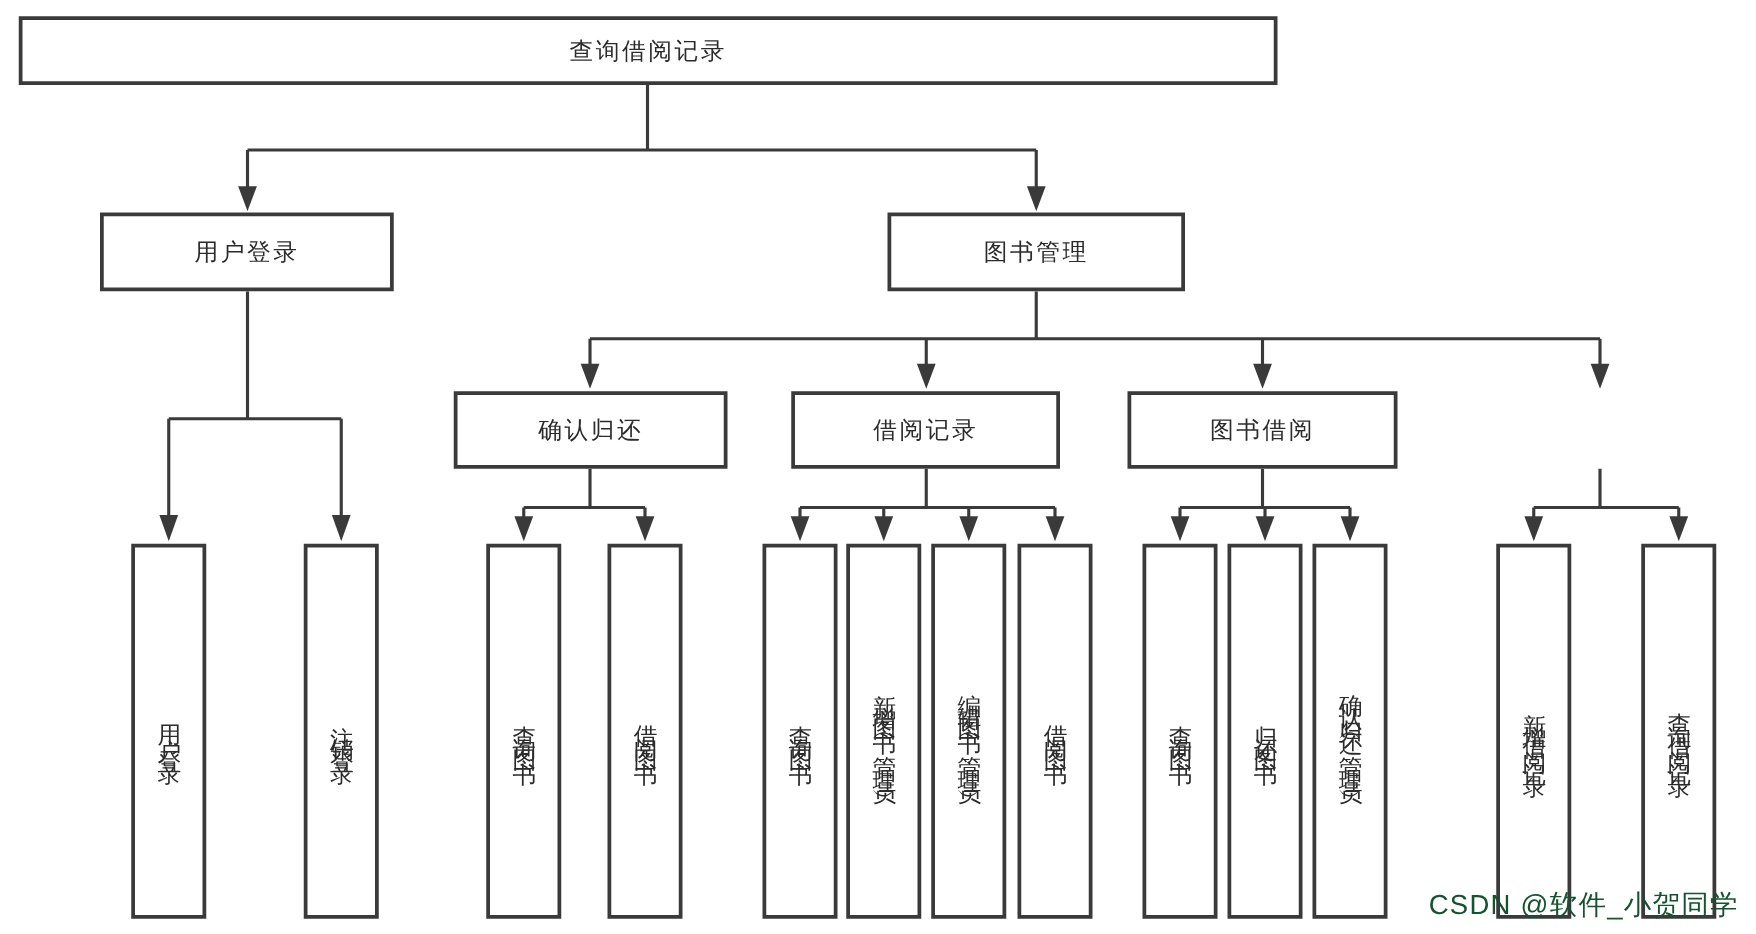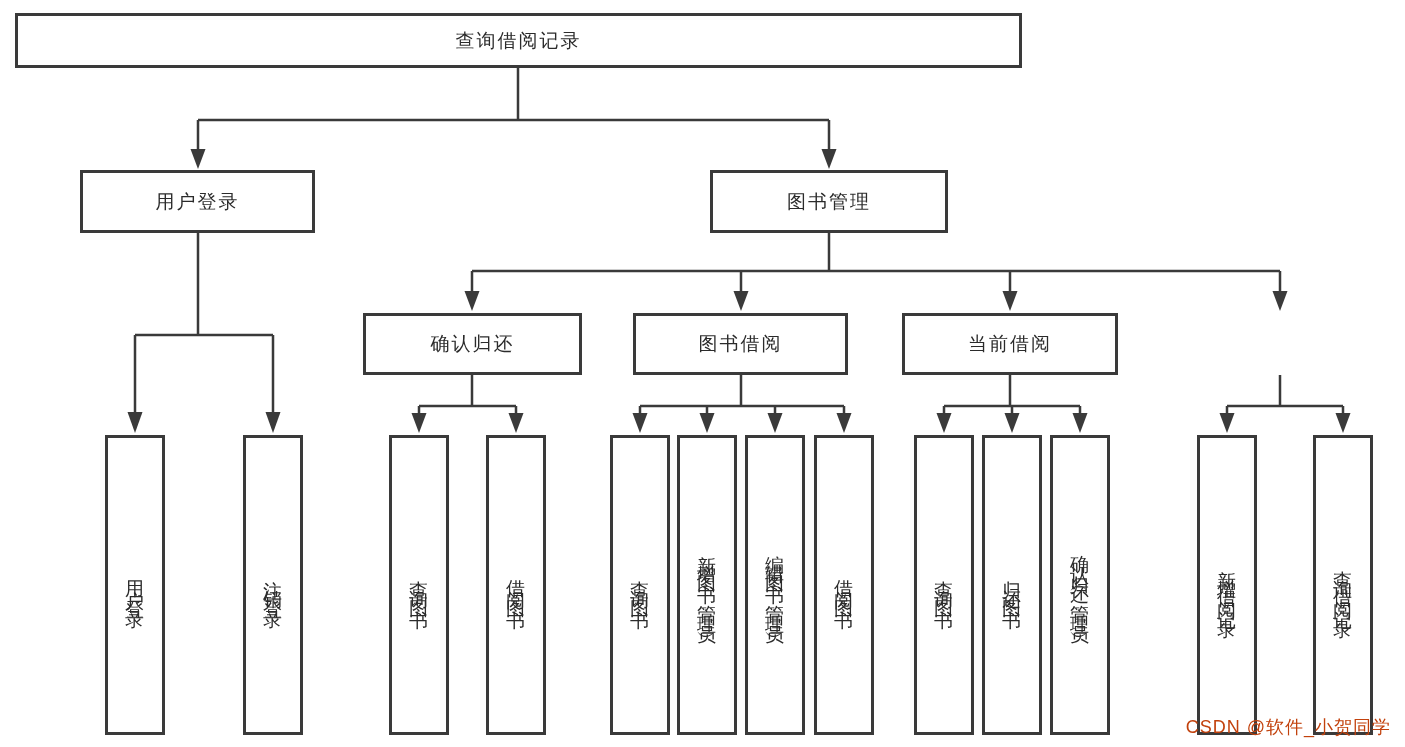--- a/index.html
+++ b/index.html
@@ -51,22 +51,22 @@
   .lf-g2a { left: 389px; }  .lf-g2b { left: 486px; }
   .lf-g3a { left: 610px; }  .lf-g3b { left: 677px; }
   .lf-g3c { left: 745px; }  .lf-g3d { left: 814px; }
   .lf-g4a { left: 914px; }  .lf-g4b { left: 982px; }
   .lf-g4c { left: 1050px; }
   .lf-g5a { left: 1197px; } .lf-g5b { left: 1313px; }
   .watermark {
     position: absolute;
     right: 14px;
     bottom: 8px;
-    font-size: 18px;
-    color: #c2410c;
+    font-size: 22px;
+    color: #14532d;
     letter-spacing: 1px;
     white-space: nowrap;
     z-index: 5;
   }
 </style>
 </head>
 <body>
 
 <div class="stage">
 
@@ -112,24 +112,24 @@
     <span>用户登录</span>
   </div>
   <div class="node hnode n-l2b">
     <span>图书管理</span>
   </div>
 
   <div class="node hnode n-l3a">
     <span>确认归还</span>
   </div>
   <div class="node hnode n-l3b">
-    <span>图书借阅</span>
+    <span>借阅记录</span>
   </div>
   <div class="node hnode n-l3c">
-    <span>当前借阅</span>
+    <span>图书借阅</span>
   </div>
 
   <div class="node vnode leaf lf-g1a">
     <span>用户登录</span>
   </div>
   <div class="node vnode leaf lf-g1b">
     <span>注销登录</span>
   </div>
 
   <div class="node vnode leaf lf-g2a">

